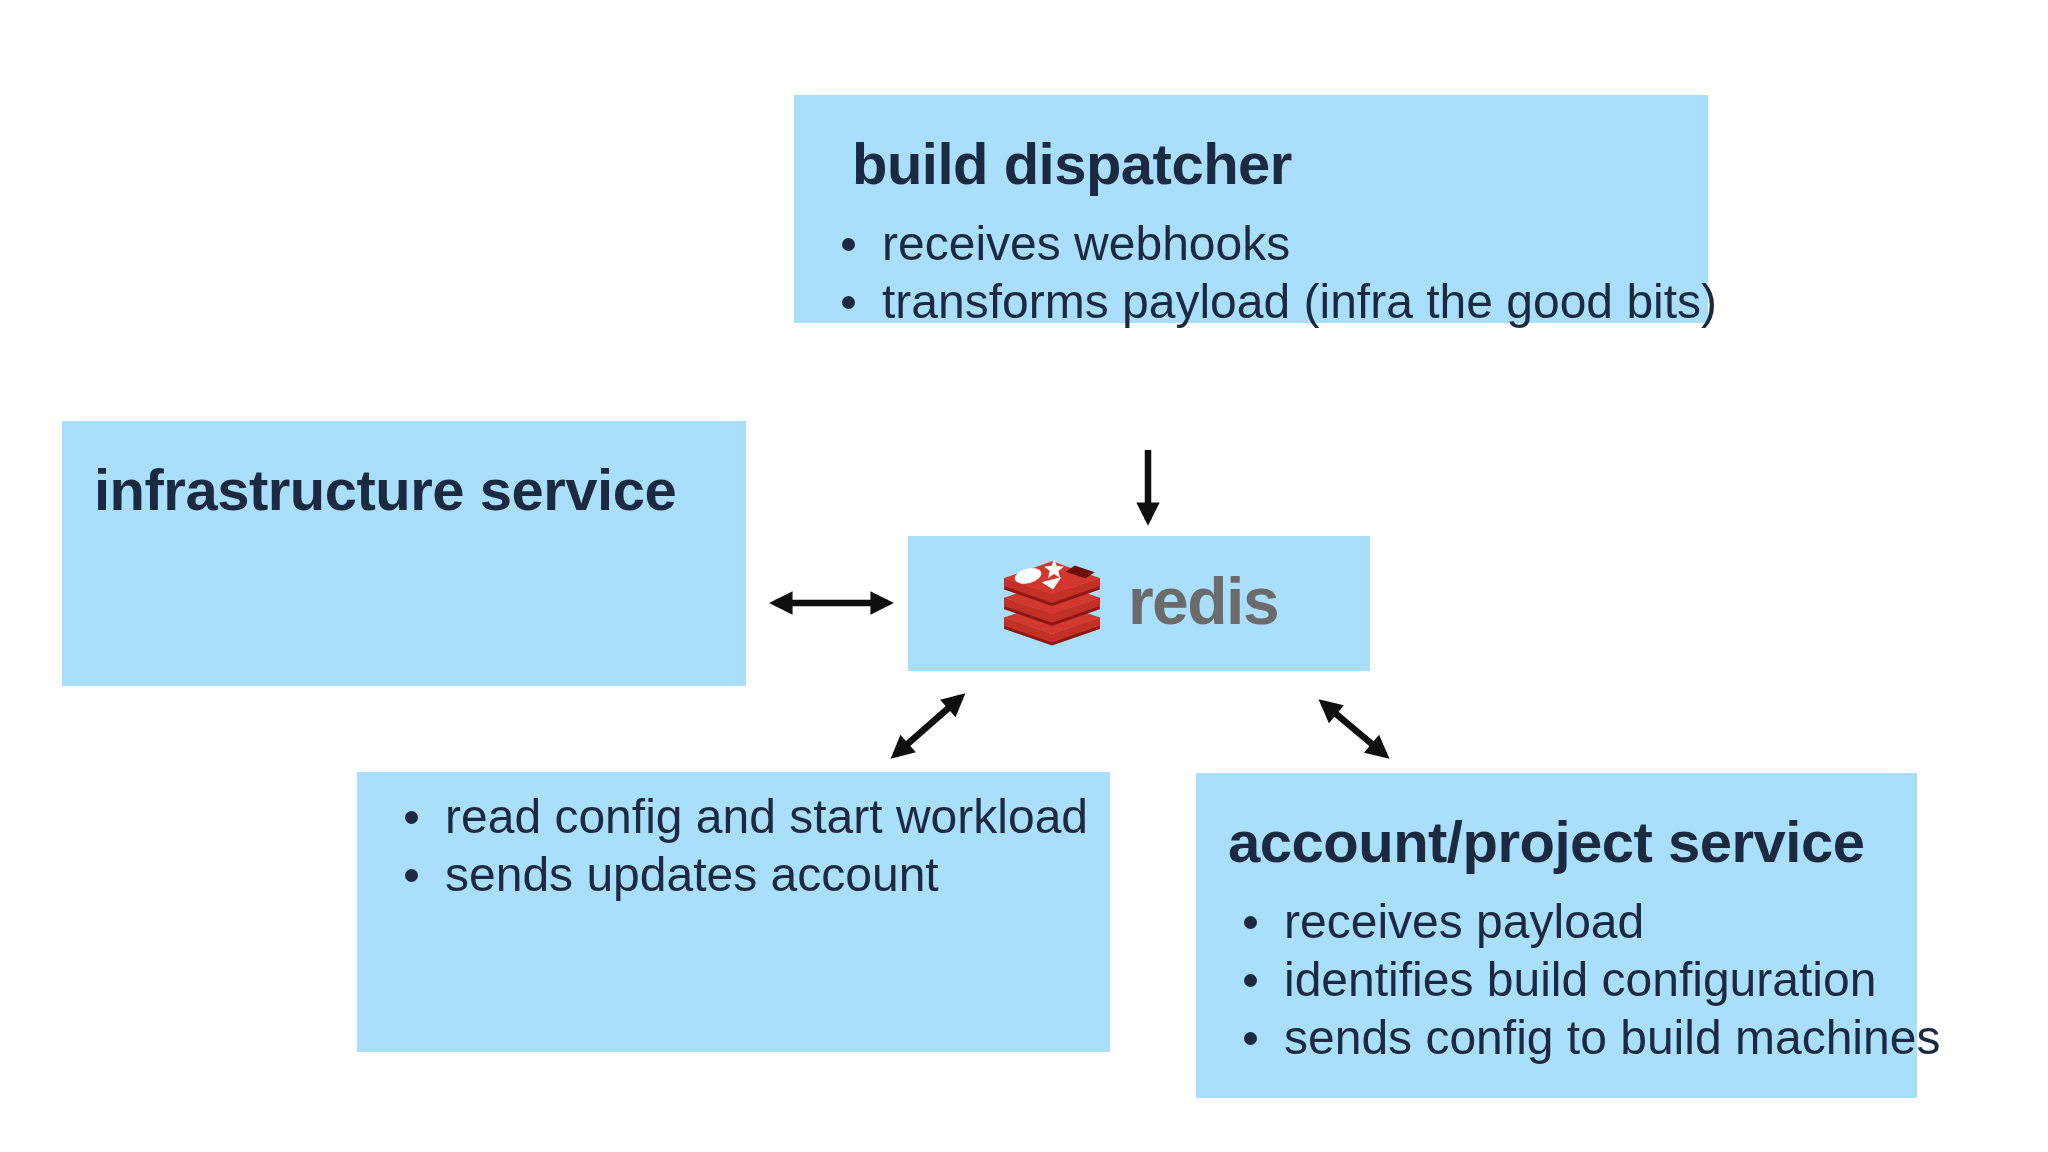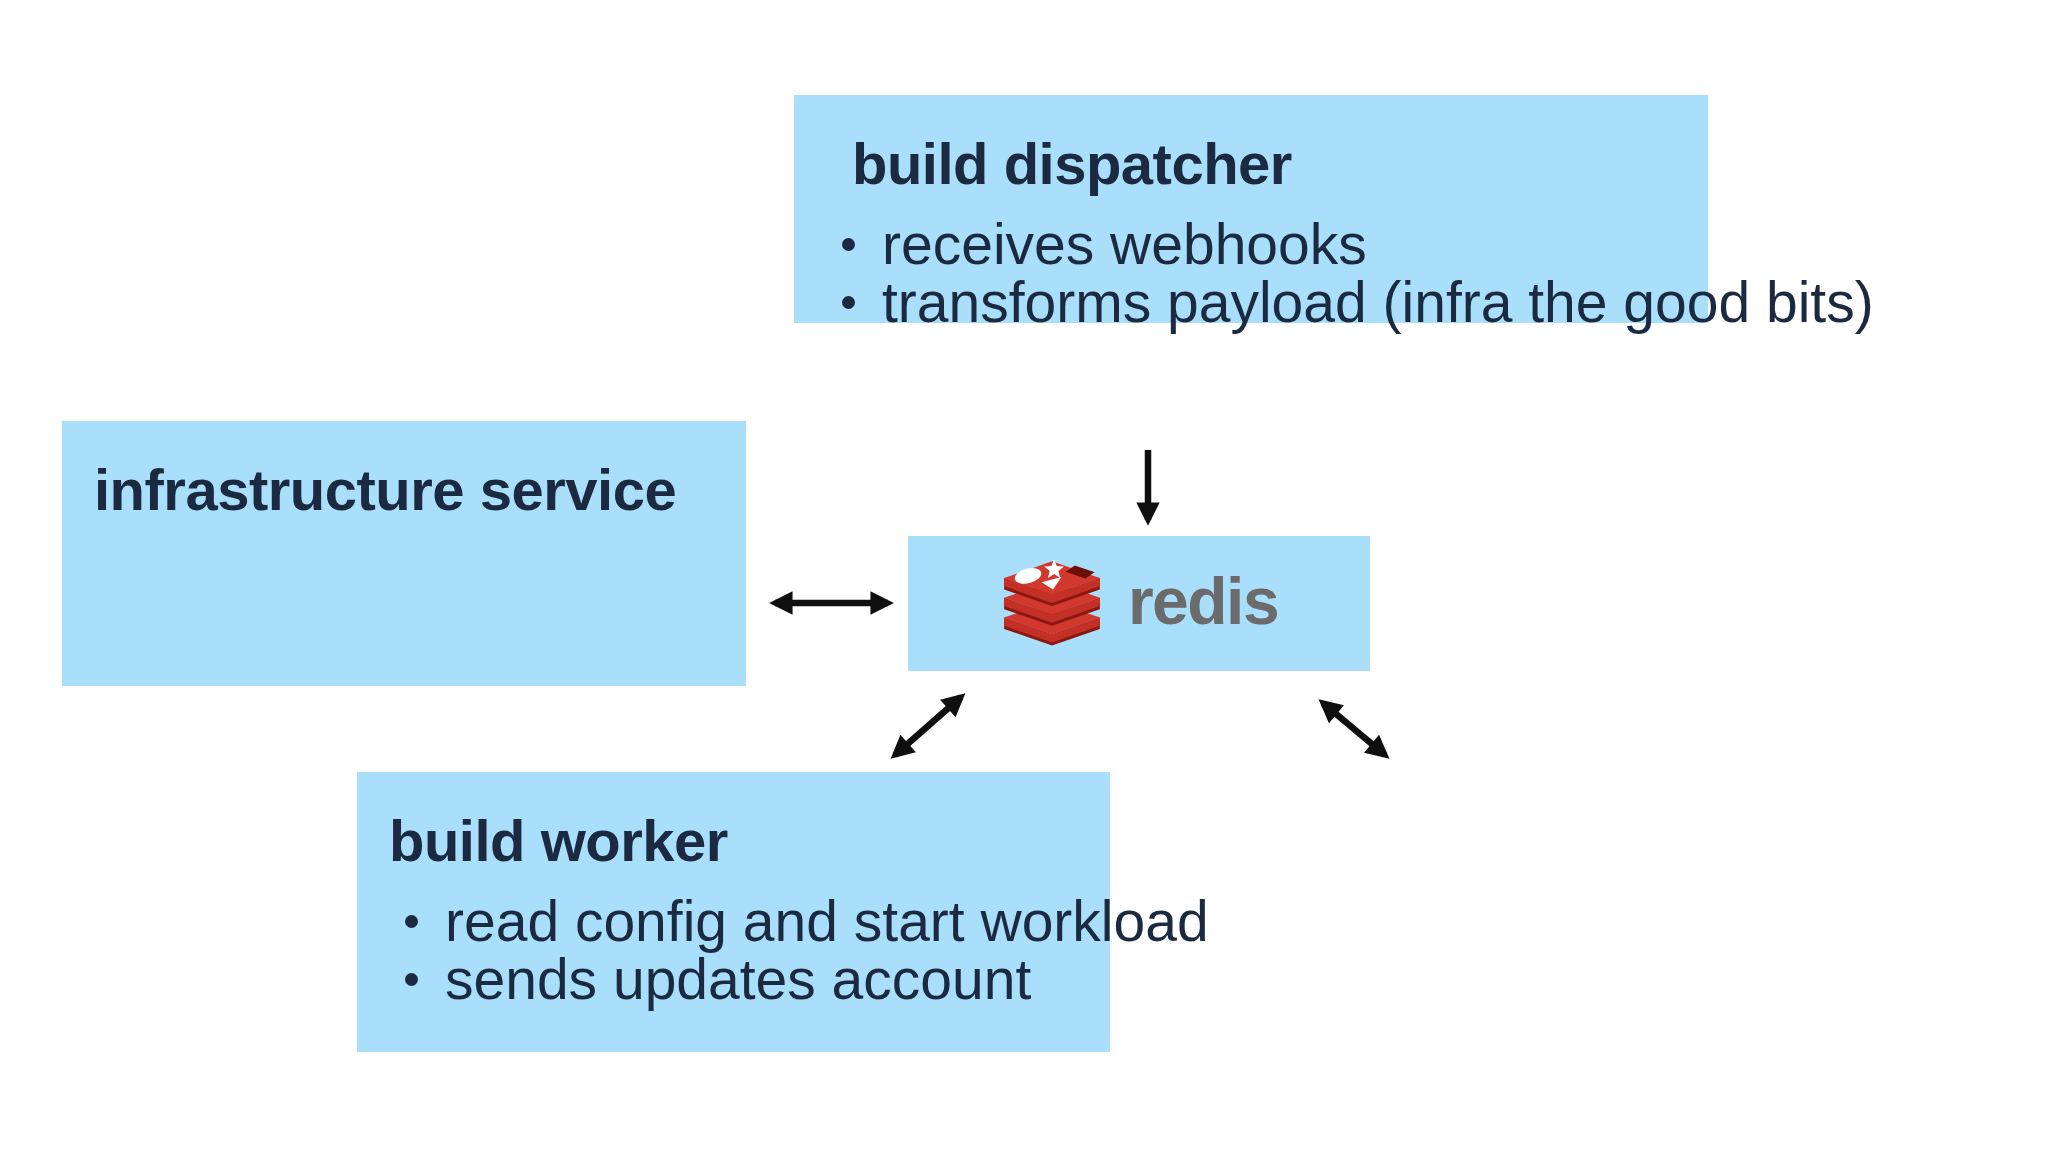--- a/index.html
+++ b/index.html
@@ -28,21 +28,21 @@
     padding: 34px 20px 0 32px;
     letter-spacing: -0.5px;
   }
   .node.pad-lg .node-title {
     padding-left: 58px;
   }
   ul.bullets {
     list-style: none;
     margin: 16px 0 0 0;
     padding: 0;
-    font-size: 57px;
+    font-size: 48px;
     line-height: 58px;
   }
   ul.bullets li {
     position: relative;
     padding-left: 88px;
     padding-right: 14px;
     white-space: nowrap;
   }
   ul.bullets li::before {
     content: "";
@@ -126,21 +126,28 @@
       <path d="M72 5 L91 11.5 L82 17.5 L63 11 Z" fill="#6E0F06"></path>
 
       <ellipse cx="27" cy="15" rx="13" ry="7" transform="rotate(-14 27 15)" fill="#ffffff"></ellipse>
       <path d="M52 -1 L54.6 5.4 L61.5 5.9 L56.2 10.3 L57.9 17 L52 13.2 L46.1 17 L47.8 10.3 L42.5 5.9 L49.4 5.4 Z" fill="#ffffff"></path>
       <path d="M40 21 L59 16 L51 28 Z" fill="#ffffff"></path>
     </svg>
     <span class="redis-wordmark">redis</span>
   </div>
 
   <div class="node" id="node-worker">
-    <div class="node-title">build worker</div>
     <ul class="bullets">
       <li>read config and start workload</li>
       <li>sends updates account</li>
     </ul>
   </div>
 
+  <div class="node" id="node-account">
+    <div class="node-title">account/project service</div>
+    <ul class="bullets">
+      <li>receives payload</li>
+      <li>identifies build configuration</li>
+      <li>sends config to build machines</li>
+    </ul>
+  </div>
 
 </div>
 
 </body></html>

